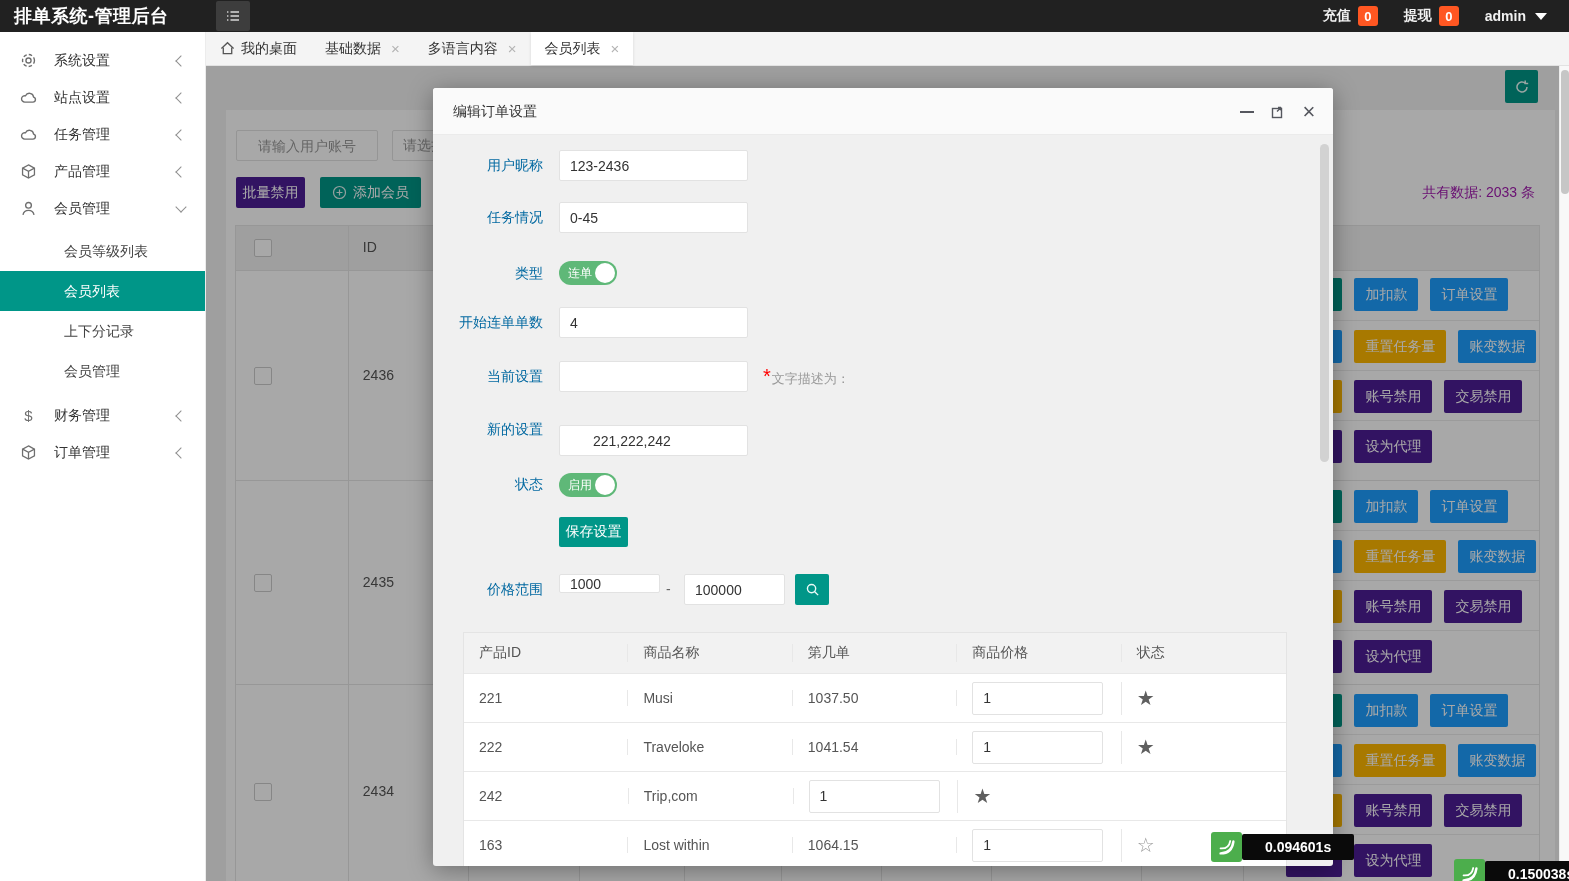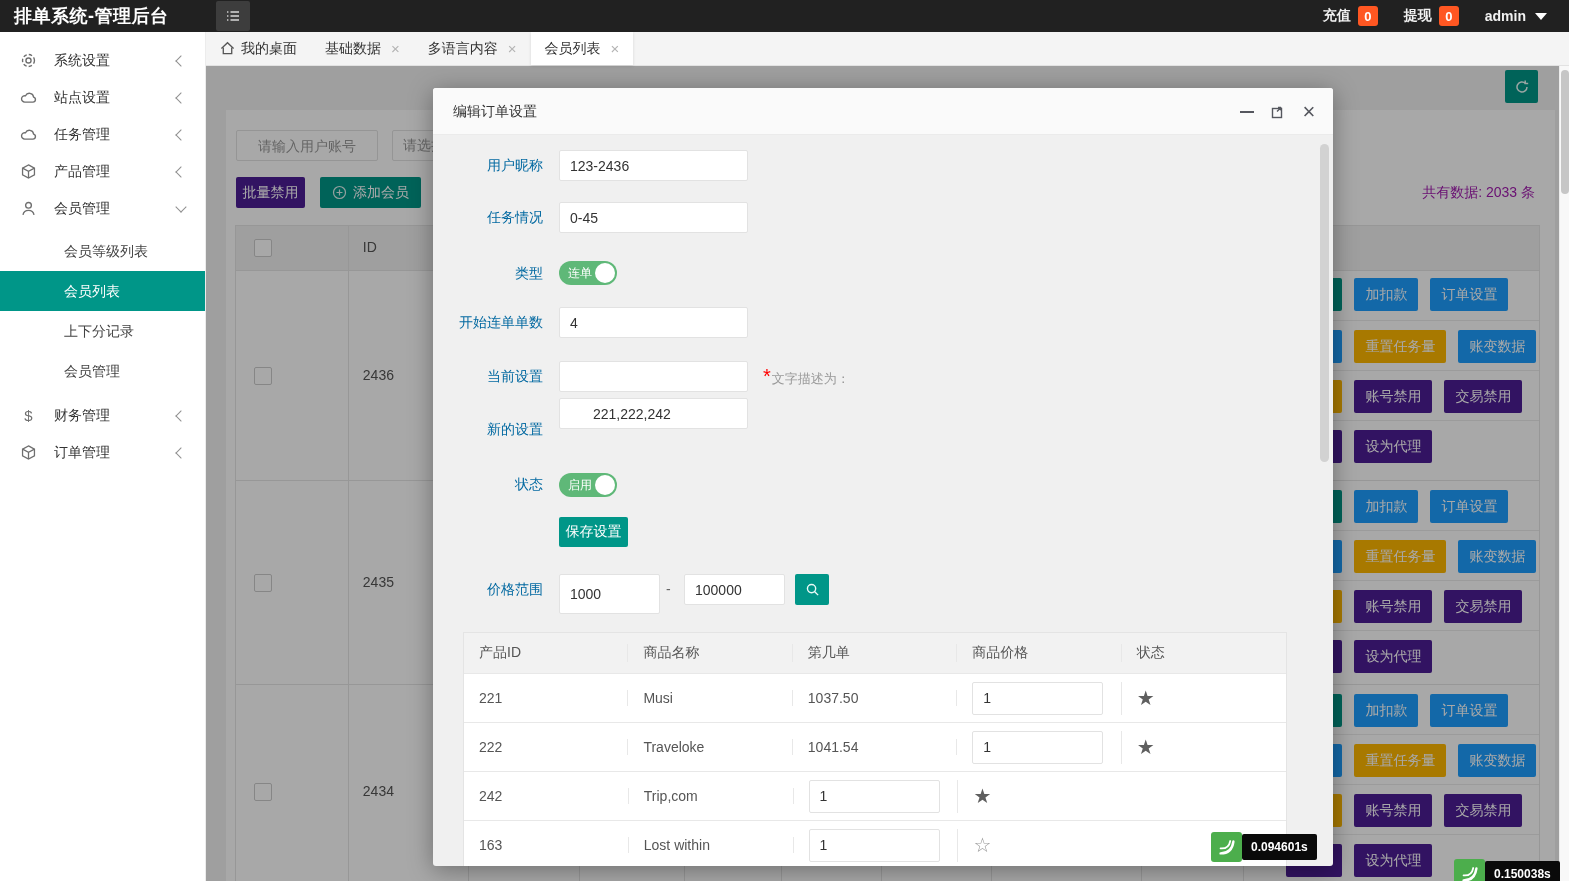--- a/index.html
+++ b/index.html
@@ -76,40 +76,40 @@
   .mclose { font-size:22px; line-height:16px; color:#55575e; }
   #mbody { position:relative; height:731px; }
   .f-label { position:absolute; left:0; width:110px; text-align:right; line-height:31px; font-size:14px; color:#0369a1; }
   .f-input { position:absolute; left:126px; width:189px; height:31px; }
   .switch { position:absolute; left:126px; width:58px; height:24px; border-radius:12px; background:#5FB878; cursor:pointer; }
   .switch .sw-txt { position:absolute; left:9px; top:0; line-height:24px; color:#fff; font-size:12px; }
   .switch .knob { position:absolute; right:2px; top:2px; width:20px; height:20px; border-radius:50%; background:#fff; }
   #f-hint { position:absolute; left:330px; top:226px; line-height:31px; font-size:13px; color:#999; }
   #f-hint .star { color:#f00; margin-right:1px; }
   #btn-save { position:absolute; left:126px; top:382px; width:69px; height:30px; }
-  #price-min { position:absolute; left:126px; top:439px; width:101px; height:40px; }
+  #price-min { position:absolute; left:126px; top:439px; width:101px; height:19px; }
   #price-sep { position:absolute; left:233px; top:439px; line-height:31px; color:#666; }
   #price-max { position:absolute; left:251px; top:439px; width:101px; height:31px; }
   #btn-psearch { position:absolute; left:362px; top:439px; width:34px; height:31px; }
   #mscroll-thumb { position:absolute; left:887px; top:9px; width:9px; height:318px; background:#d2d2d2; border-radius:5px; }
 
   
   #ptable { position:absolute; left:30px; top:497px; width:824px; border:1px solid #e4e4e4; border-bottom:none; }
   .prow { display:flex; border-bottom:1px solid #e8e8e8; background:#fff;align-items:center; }
   .prow.head { background:#f2f2f2; height:41px; }
   .pcell { width:164.8px; border-right:1px solid #e8e8e8; padding-left:15px; display:flex; align-items:center; font-size:14px; color:#555; }
   .pcell:last-child { border-right:none; }
   .prow:not(.head) { height:49px; }
   .order-inp { width:131px; height:33px; }
   .star { font-size:20px; color:#5f5f5f; }
   .star.off { color:#9a9a9a; }
 
   
   .pb-icon { position:absolute; width:31px; height:30px; border-radius:3px; background:#4cae4c; z-index:31; display:flex; align-items:center; justify-content:center; }
-  .pb-label { position:absolute; height:26px; background:#0a0a0a; color:#fff; font-size:12px; font-weight:bold; line-height:26px; padding:0 9px; border-radius:2px; z-index:31; }
+  .pb-label { position:absolute; height:26px; background:#0a0a0a; color:#fff; font-size:14px; font-weight:bold; line-height:26px; padding:0 23px; border-radius:2px; z-index:31; }
   #pb1-icon { left:1211px; top:832px; } #pb1-label { left:1242px; top:834px; }
   #pb2-icon { left:1454px; top:859px; } #pb2-label { left:1485px; top:861px; }
 </style>
 </head>
 <body>
 
 <header id="hdr">
   <div class="brand">排单系统-管理后台</div>
   <div class="burger">
     <svg width="16" height="16" viewBox="0 0 16 16">
@@ -424,21 +424,21 @@
     </div>
 
     <span class="f-label" style="top:172px">开始连单单数</span>
     <input class="inp f-input" style="top: 172px;" value="4">
 
     <span class="f-label" style="top:226px">当前设置</span>
     <input class="inp f-input" style="top: 226px;" value="">
     <div id="f-hint"><span class="star">*</span><span>文字描述为：</span></div>
 
     <span class="f-label" style="top:279px">新的设置</span>
-    <input class="inp f-input" style="top: 263px; padding-left: 33px;" value="221,222,242">
+    <input class="inp f-input" style="top: 290px; padding-left: 33px;" value="221,222,242">
 
     <span class="f-label" style="top:334px">状态</span>
     <div class="switch" style="top:338px">
       <span class="sw-txt">启用</span>
         <span class="knob"></span>
     </div>
 
     <button id="btn-save" class="btn c-teal">保存设置</button>
 
     <span class="f-label" style="top:439px">价格范围</span>
@@ -488,20 +488,21 @@
         <div class="pcell">
             <input class="inp order-inp" value="1" style="">
           </div>
         <div class="pcell">
             <span class="star">★</span>
           </div>
       </div>
       <div class="prow">
         <div class="pcell">163</div>
         <div class="pcell">Lost within</div>
+        <div class="pcell">1064.15</div>
         <div class="pcell">
             <input class="inp order-inp" value="1" style="">
           </div>
         <div class="pcell">
             <span class="star off">☆</span>
           </div>
       </div>
     </div>
 
     <div id="mscroll-thumb"></div>

